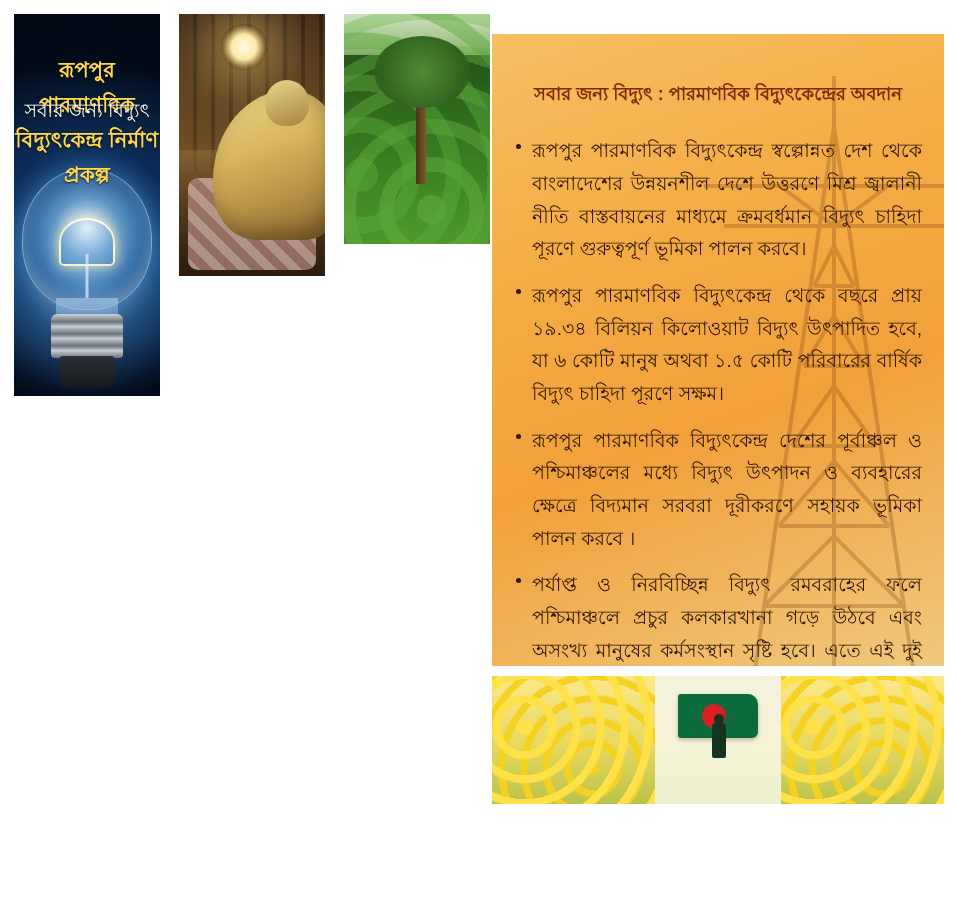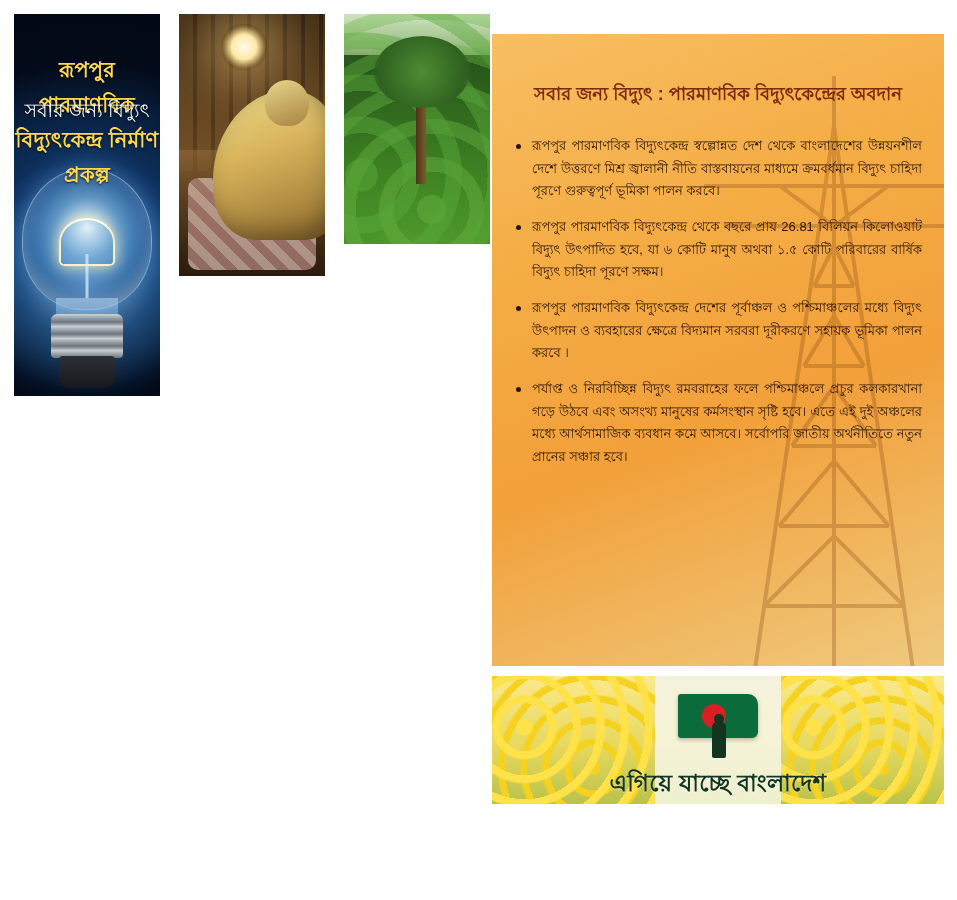--- a/index.html
+++ b/index.html
@@ -338,21 +338,21 @@
     z-index: 4;
     margin: 22px 22px 0 22px;
     padding: 0;
     list-style: none;
   }
   .bullet-item {
     position: relative;
     padding-left: 18px;
     margin-bottom: 14px;
     color: #2b1405;
-    font-size: 13px;
+    font-size: 19px;
     line-height: 1.72;
     text-align: justify;
     text-justify: inter-word;
   }
   .bullet-item::before {
     content: "";
     position: absolute;
     left: 2px;
     top: 9px;
     width: 5px;
@@ -523,33 +523,32 @@
             <path d="M40 160 L110 160"></path>
             <path d="M190 160 L260 160"></path>
           </g>
         </svg>
       </div>
 
       <div class="card-heading">সবার জন্য বিদ্যুৎ : পারমাণবিক বিদ্যুৎকেন্দ্রের অবদান</div>
 
       <ul class="bullet-list">
         <li class="bullet-item">রূপপুর পারমাণবিক বিদ্যুৎকেন্দ্র স্বল্পোন্নত দেশ থেকে বাংলাদেশের উন্নয়নশীল দেশে উত্তরণে মিশ্র জ্বালানী নীতি বাস্তবায়নের মাধ্যমে ক্রমবর্ধমান বিদ্যুৎ চাহিদা পূরণে গুরুত্বপূর্ণ ভূমিকা পালন করবে।</li>
-        <li class="bullet-item">রূপপুর পারমাণবিক বিদ্যুৎকেন্দ্র থেকে বছরে প্রায় 26.81 বিলিয়ন কিলোওয়াট বিদ্যুৎ উৎপাদিত হবে, যা ৬ কোটি মানুষ অথবা ১.৫ কোটি পরিবারের বার্ষিক বিদ্যুৎ চাহিদা পূরণে সক্ষম।</li>
+        <li class="bullet-item">রূপপুর পারমাণবিক বিদ্যুৎকেন্দ্র থেকে বছরে প্রায় ১৯.৩৪ বিলিয়ন কিলোওয়াট বিদ্যুৎ উৎপাদিত হবে, যা ৬ কোটি মানুষ অথবা ১.৫ কোটি পরিবারের বার্ষিক বিদ্যুৎ চাহিদা পূরণে সক্ষম।</li>
         <li class="bullet-item">রূপপুর পারমাণবিক বিদ্যুৎকেন্দ্র দেশের পূর্বাঞ্চল ও পশ্চিমাঞ্চলের মধ্যে বিদ্যুৎ উৎপাদন ও ব্যবহারের ক্ষেত্রে বিদ্যমান সরবরা দূরীকরণে সহায়ক ভূমিকা পালন করবে ।</li>
         <li class="bullet-item">পর্যাপ্ত ও নিরবিচ্ছিন্ন বিদ্যুৎ রমবরাহের ফলে পশ্চিমাঞ্চলে প্রচুর কলকারখানা গড়ে উঠবে এবং অসংখ্য মানুষের কর্মসংস্থান সৃষ্টি হবে। এতে এই দুই অঞ্চলের মধ্যে আর্থসামাজিক ব্যবধান কমে আসবে। সর্বোপরি জাতীয় অর্থনীতিতে নতুন প্রানের সঞ্চার হবে।</li>
       </ul>
     </div>
 
     <div class="footer-card">
       <div class="footer-flowers-l"></div>
       <div class="footer-flowers-r"></div>
       <div class="footer-center">
         <div class="flag-figure">
           <div class="flag-cloth"></div>
           <div class="flag-circle"></div>
           <div class="flag-head"></div>
           <div class="flag-person"></div>
         </div>
-        <div class="footer-slogan">এগিয়ে যাচ্ছে বাংলাদেশ</div>
       </div>
     </div>
   </div>
 </div>
 
 </body></html>

